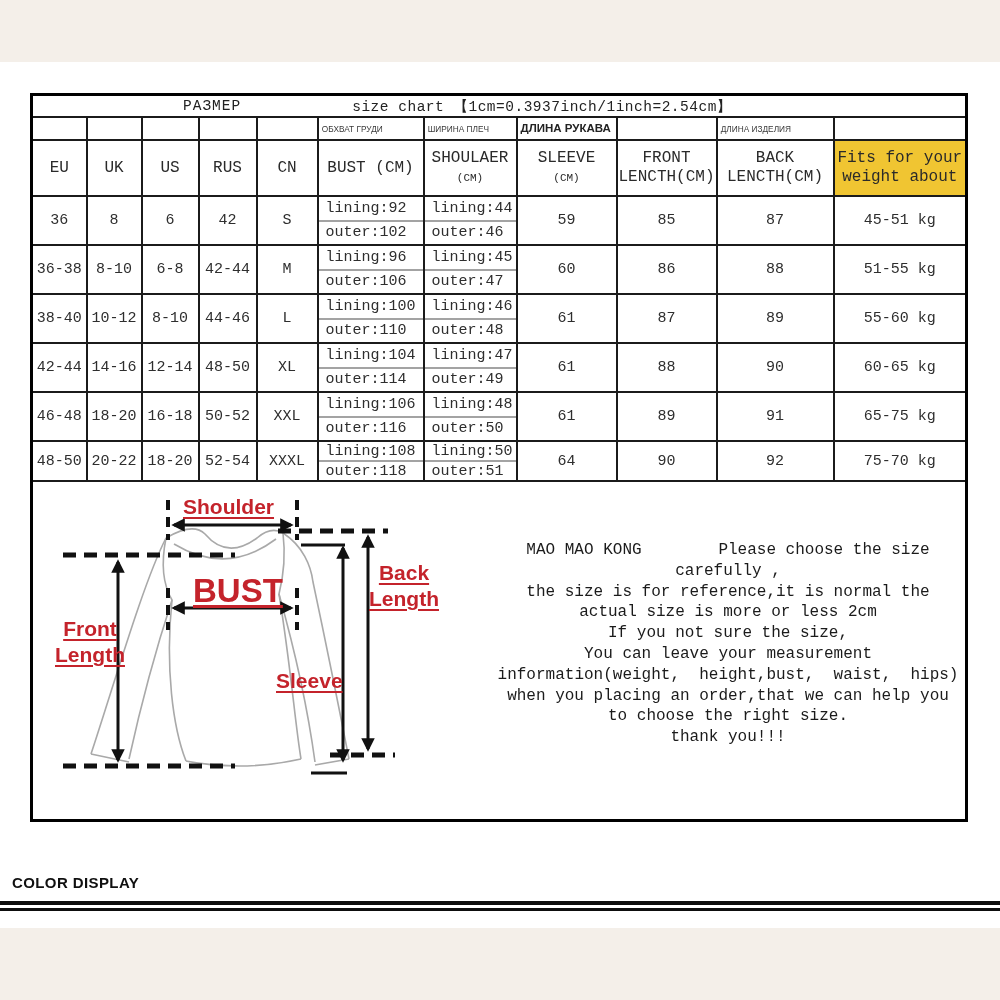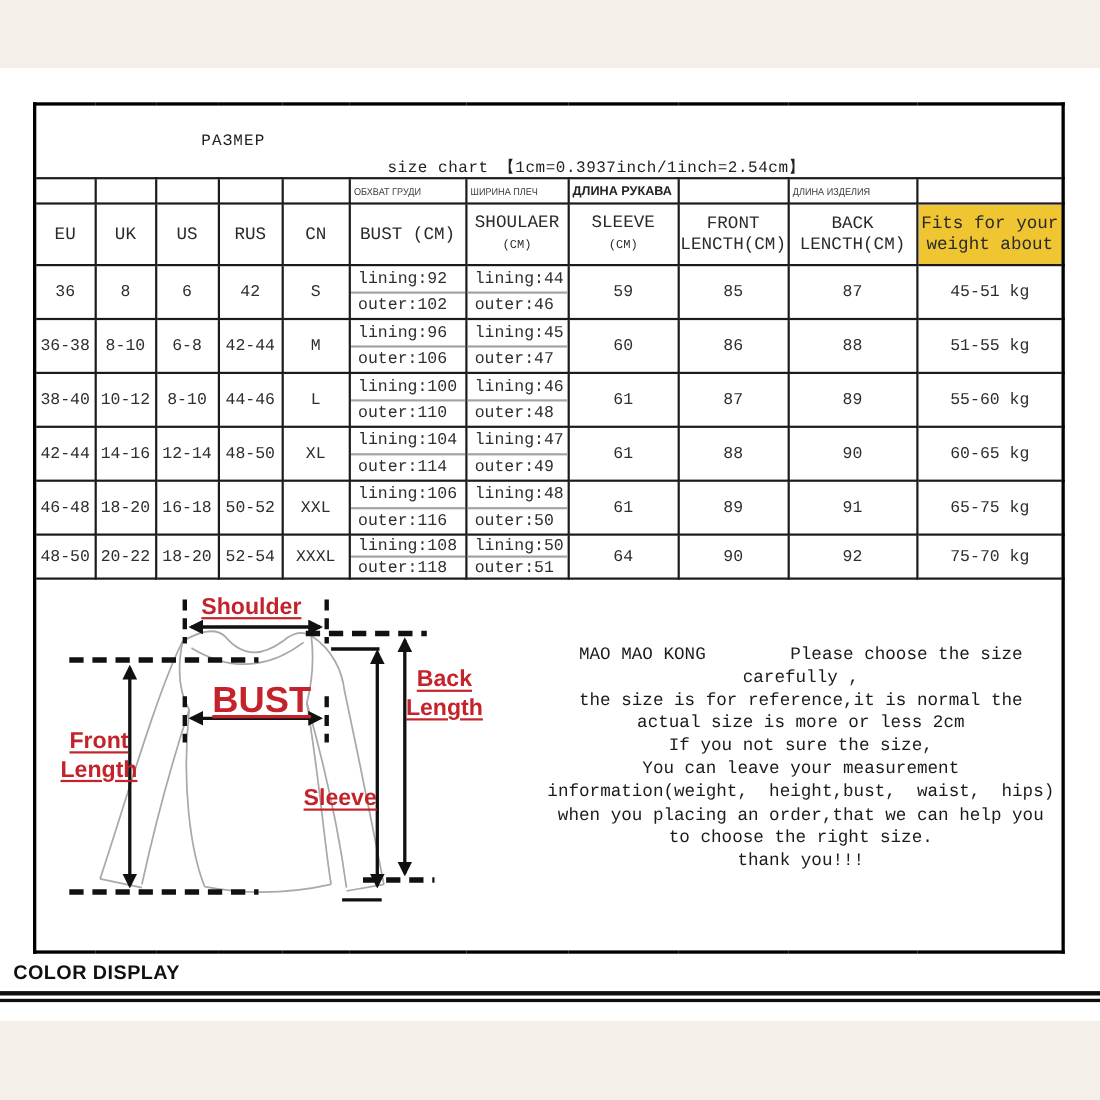--- a/index.html
+++ b/index.html
@@ -12,21 +12,21 @@
   .band.top{top:0;height:62px;}
   .band.bottom{top:928px;height:72px;}
 
   .frame{position:absolute;left:30px;top:93px;}
   table.size{border-collapse:collapse;table-layout:fixed;width:938px;border:3px solid #000;}
   table.size td{border:2px solid #1b1b1b;padding:0;text-align:center;vertical-align:middle;
     font-size:15px;color:#2e2e2e;overflow:hidden;}
   tr.title-row td{height:20px;border-bottom:2px solid #1b1b1b;}
   .title-inner{display:flex;align-items:center;font-size:14.5px;color:#222;gap:35px;}
   .title-inner .t-left{margin-left:150px;letter-spacing:1px;}
-  .title-inner .t-right{margin-left:76px;letter-spacing:0.5px;margin-top:46px;}
+  .title-inner .t-right{margin-left:76px;letter-spacing:0.5px;}
   tr.ru-row td{height:21px;text-align:left;vertical-align:middle;}
   .ru-small{font-family:"Liberation Sans",sans-serif;font-size:9px;color:#3a3a3a;
     display:inline-block;transform:scaleX(.92);transform-origin:left;white-space:nowrap;padding-left:3px;}
   .ru-bold{font-family:"Liberation Sans",sans-serif;font-size:11.5px;font-weight:bold;color:#222;
     white-space:nowrap;padding-left:3px;display:inline-block;}
   tr.head-row td{height:54px;font-size:16px;color:#2a2a2a;line-height:19px;}
   .unit{font-size:11px;}
   td.fits-head{background:#f0c532;font-size:15.5px;color:#1d1d1d;line-height:20px;}
   tr.data-row td{height:47px;}
   tr.data-row.last td{height:38px;}
@@ -37,21 +37,21 @@
   .diagram{position:relative;width:100%;height:337px;}
   .diagram svg{position:absolute;left:10px;top:6px;}
   .dlabel{position:absolute;font-family:"Liberation Sans",sans-serif;font-weight:600;
     color:#c4232b;text-decoration:underline;text-underline-offset:3px;line-height:26px;
     font-size:21px;white-space:nowrap;}
   .dlabel.bust{font-size:33px;line-height:34px;font-weight:bold;}
   .note{position:absolute;left:452px;top:58px;width:486px;text-align:center;
     font-size:16px;line-height:20.8px;color:#1b1b1b;}
   .note div{white-space:pre;}
   .color-display{position:absolute;left:12px;top:874px;font-family:"Liberation Sans",sans-serif;
-    font-weight:bold;font-size:18px;letter-spacing:.4px;color:#101010;}
+    font-weight:bold;font-size:15px;letter-spacing:.4px;color:#101010;}
   .rule{position:absolute;left:0;width:1000px;background:#0d0d0d;}
   .rule.r1{top:901px;height:4px;}
   .rule.r2{top:908px;height:3px;}
 </style>
 </head>
 <body>
 
 <div class="band top"></div>
 
 <div class="frame">

